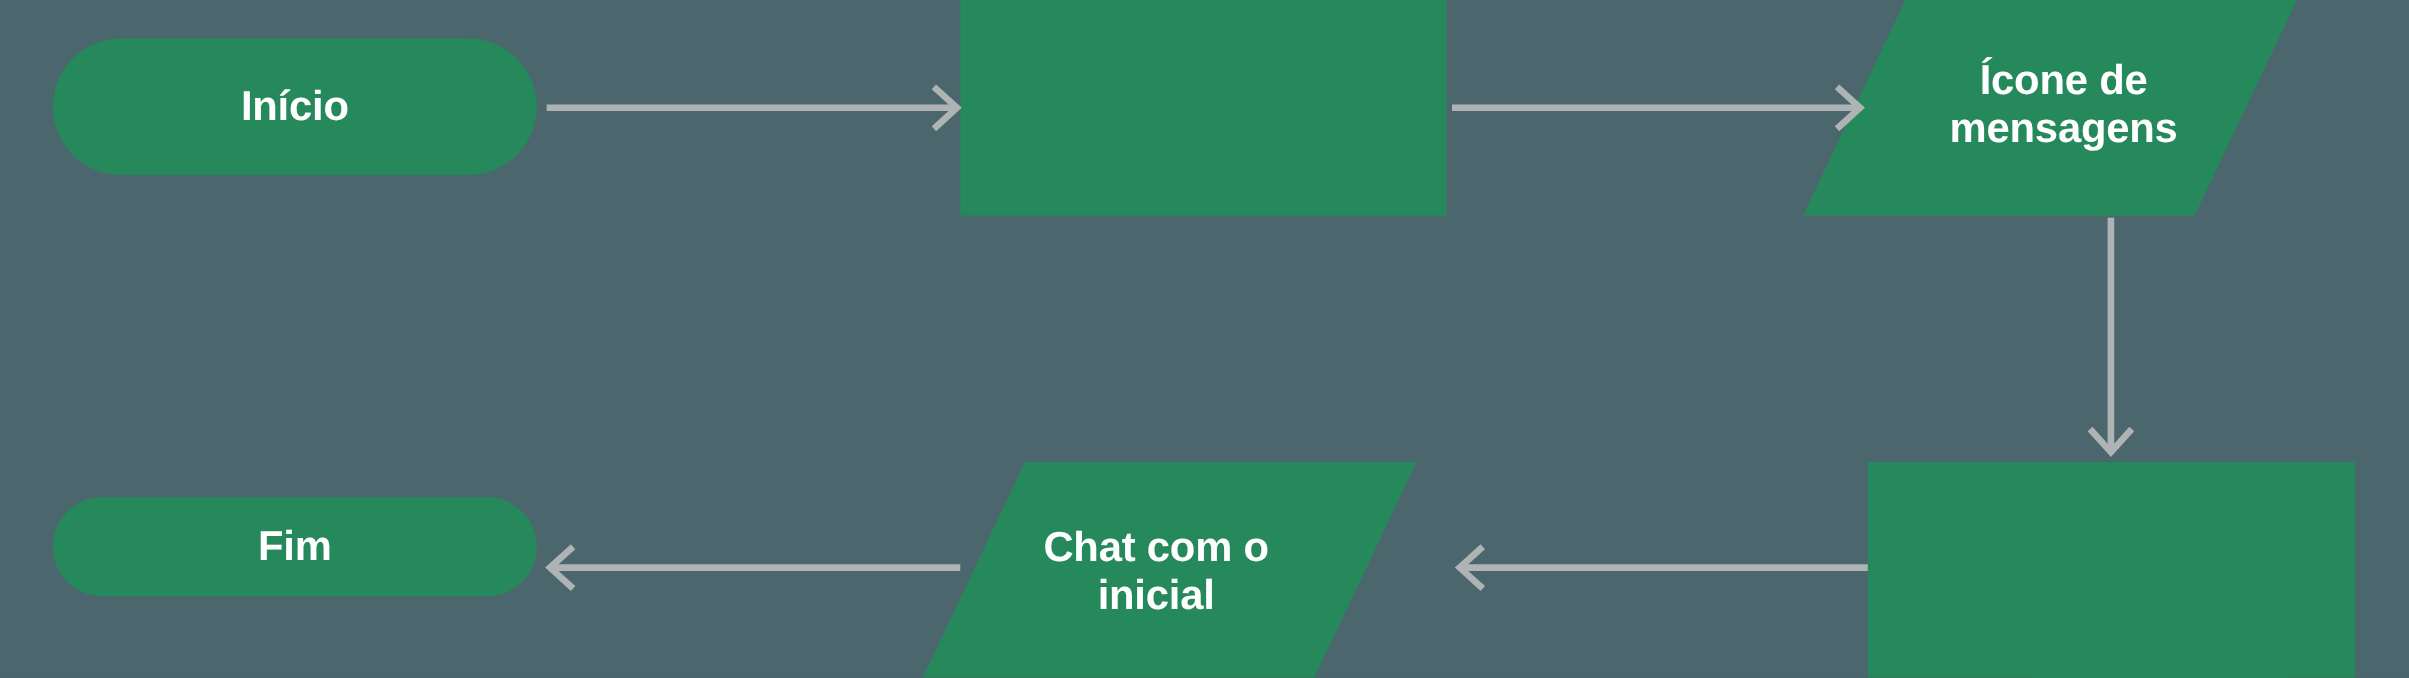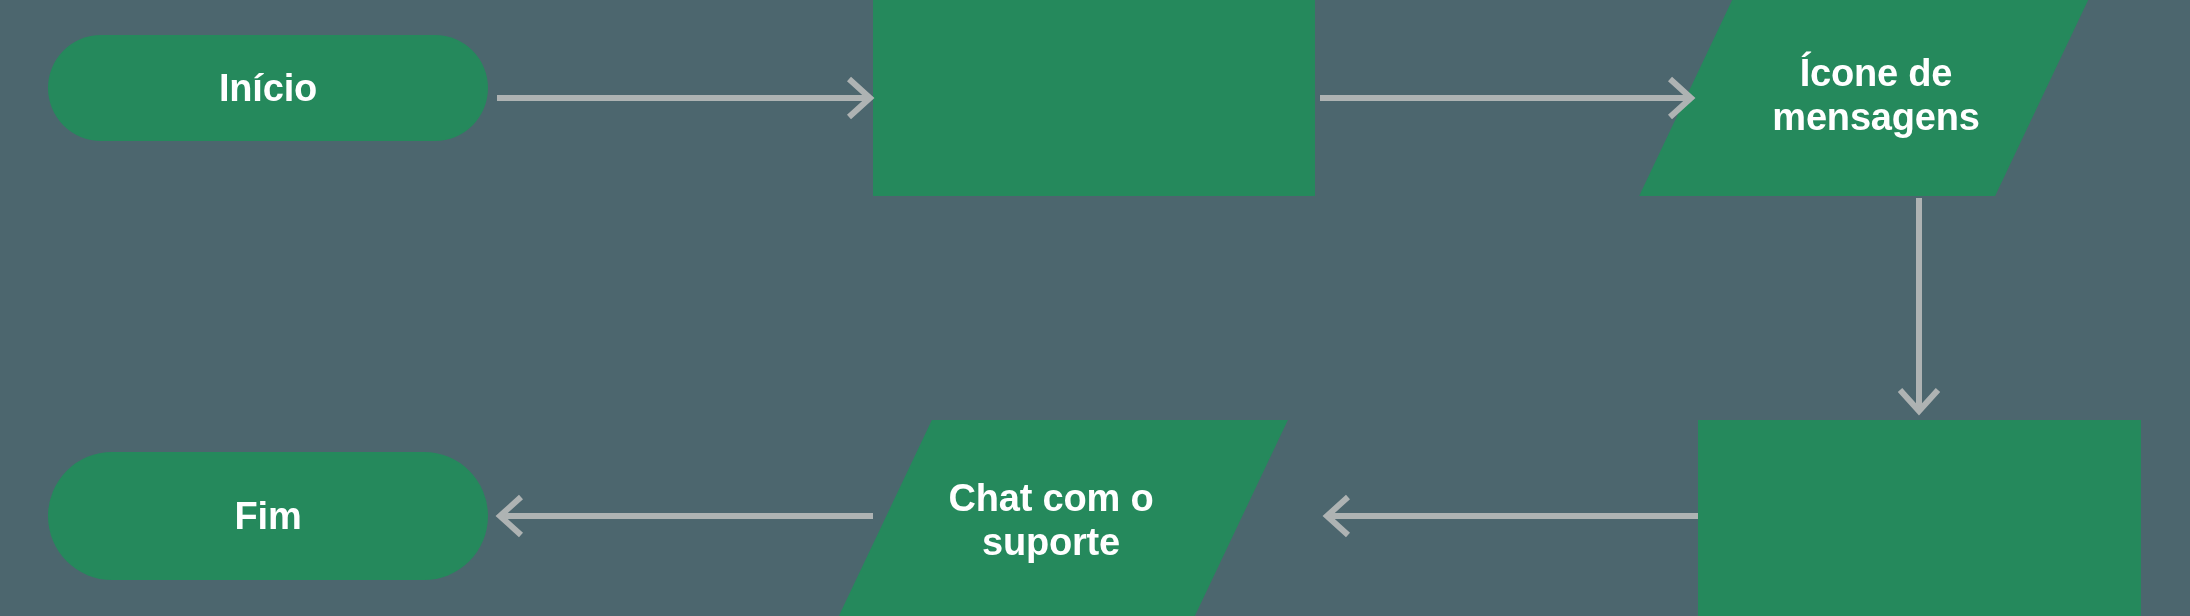--- a/index.html
+++ b/index.html
@@ -76,21 +76,21 @@
     fill: none;
     stroke-linecap: butt;
     stroke-linejoin: miter;
   }
 </style>
 </head>
 <body>
 
 <div id="flow-canvas">
 
-  <div class="node shape-stadium" style="left:48px; top:35px; width:440px; height:106px;">
+  <div class="node shape-stadium" style="left:48px; top:35px; width:440px; height:124px;">
     <span class="node-fill"></span>
     <span class="node-label">Início</span>
   </div>
 
   <div class="edge" style="left:497px; top:77px; width:380px; height:42px;">
     <svg width="380" height="42" viewBox="0 0 380 42">
       <line class="edge-line" x1="0" y1="21" x2="374" y2="21"></line>
       <polyline class="edge-head" points="352,2 373,21 352,40"></polyline>
     </svg>
   </div>
@@ -112,36 +112,36 @@
 mensagens</span>
   </div>
 
   <div class="edge" style="left:1898px; top:198px; width:42px; height:220px;">
     <svg width="42" height="220" viewBox="0 0 42 220">
       <line class="edge-line" x1="21" y1="0" x2="21" y2="214"></line>
       <polyline class="edge-head" points="2,192 21,213 40,192"></polyline>
     </svg>
   </div>
 
-  <div class="node shape-stadium" style="left:48px; top:452px; width:440px; height:128px;">
+  <div class="node shape-stadium" style="left:48px; top:452px; width:440px; height:90px;">
     <span class="node-fill"></span>
     <span class="node-label">Fim</span>
   </div>
 
   <div class="edge" style="left:495px; top:495px; width:378px; height:42px;">
     <svg width="378" height="42" viewBox="0 0 378 42">
       <line class="edge-line" x1="4" y1="21" x2="378" y2="21"></line>
       <polyline class="edge-head" points="26,2 5,21 26,40"></polyline>
     </svg>
   </div>
 
   <div class="node shape-parallelogram" style="left:873px; top:420px; width:356px; height:248px;">
     <span class="node-fill"></span>
     <span class="node-label" style="margin-bottom:48px;">Chat com o
-suporte</span>
+inicial</span>
   </div>
 
   <div class="edge" style="left:1322px; top:495px; width:376px; height:42px;">
     <svg width="376" height="42" viewBox="0 0 376 42">
       <line class="edge-line" x1="4" y1="21" x2="376" y2="21"></line>
       <polyline class="edge-head" points="26,2 5,21 26,40"></polyline>
     </svg>
   </div>
 
   <div class="node shape-rect" style="left:1698px; top:420px; width:443px; height:248px;">

